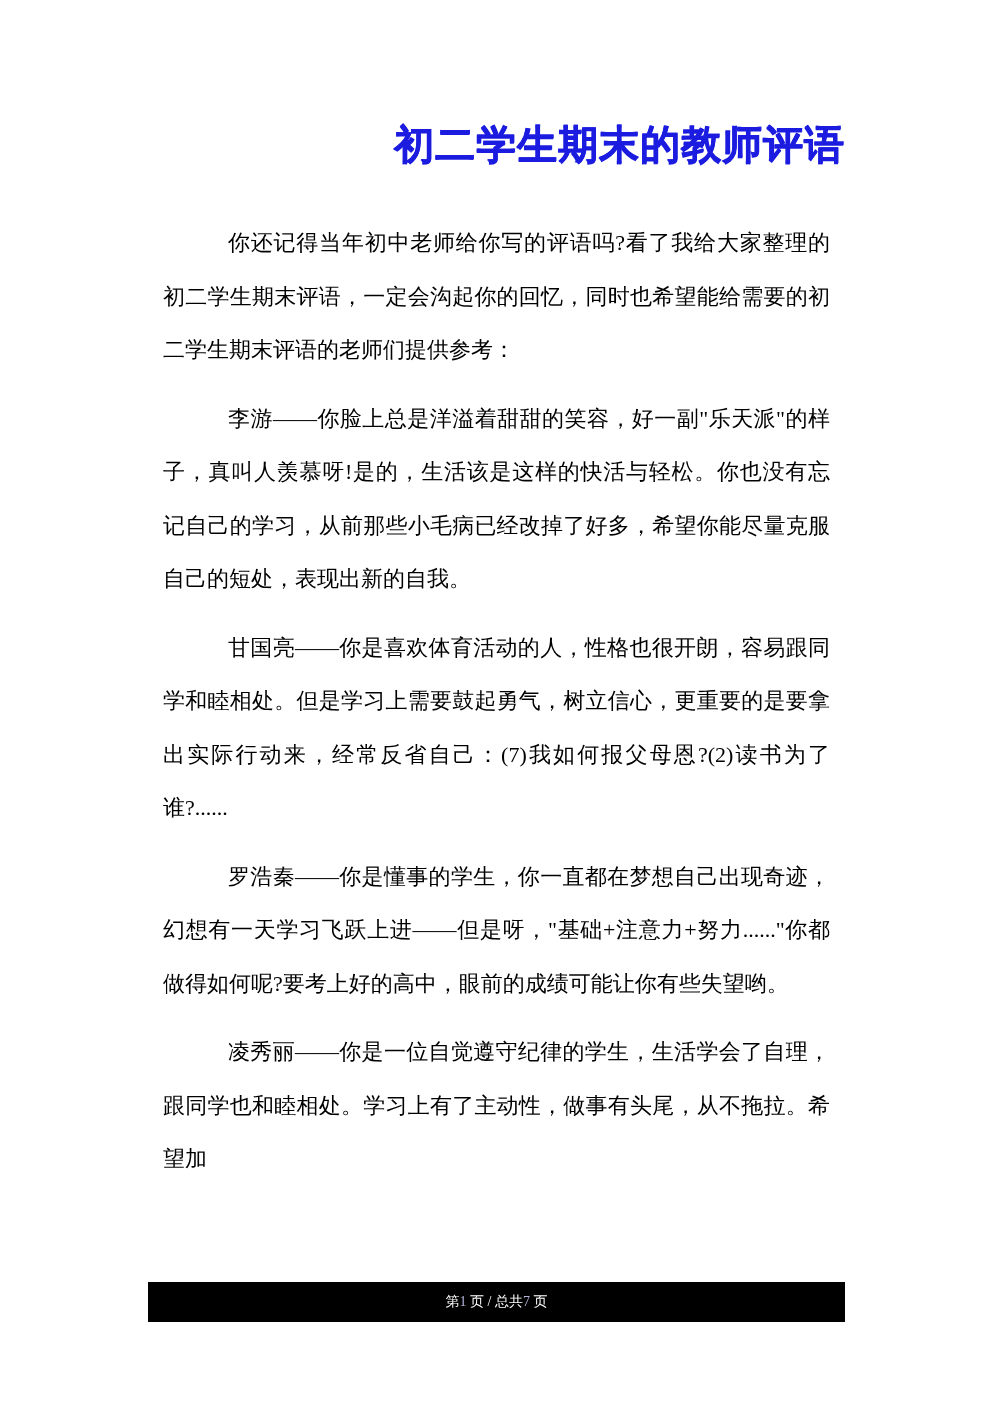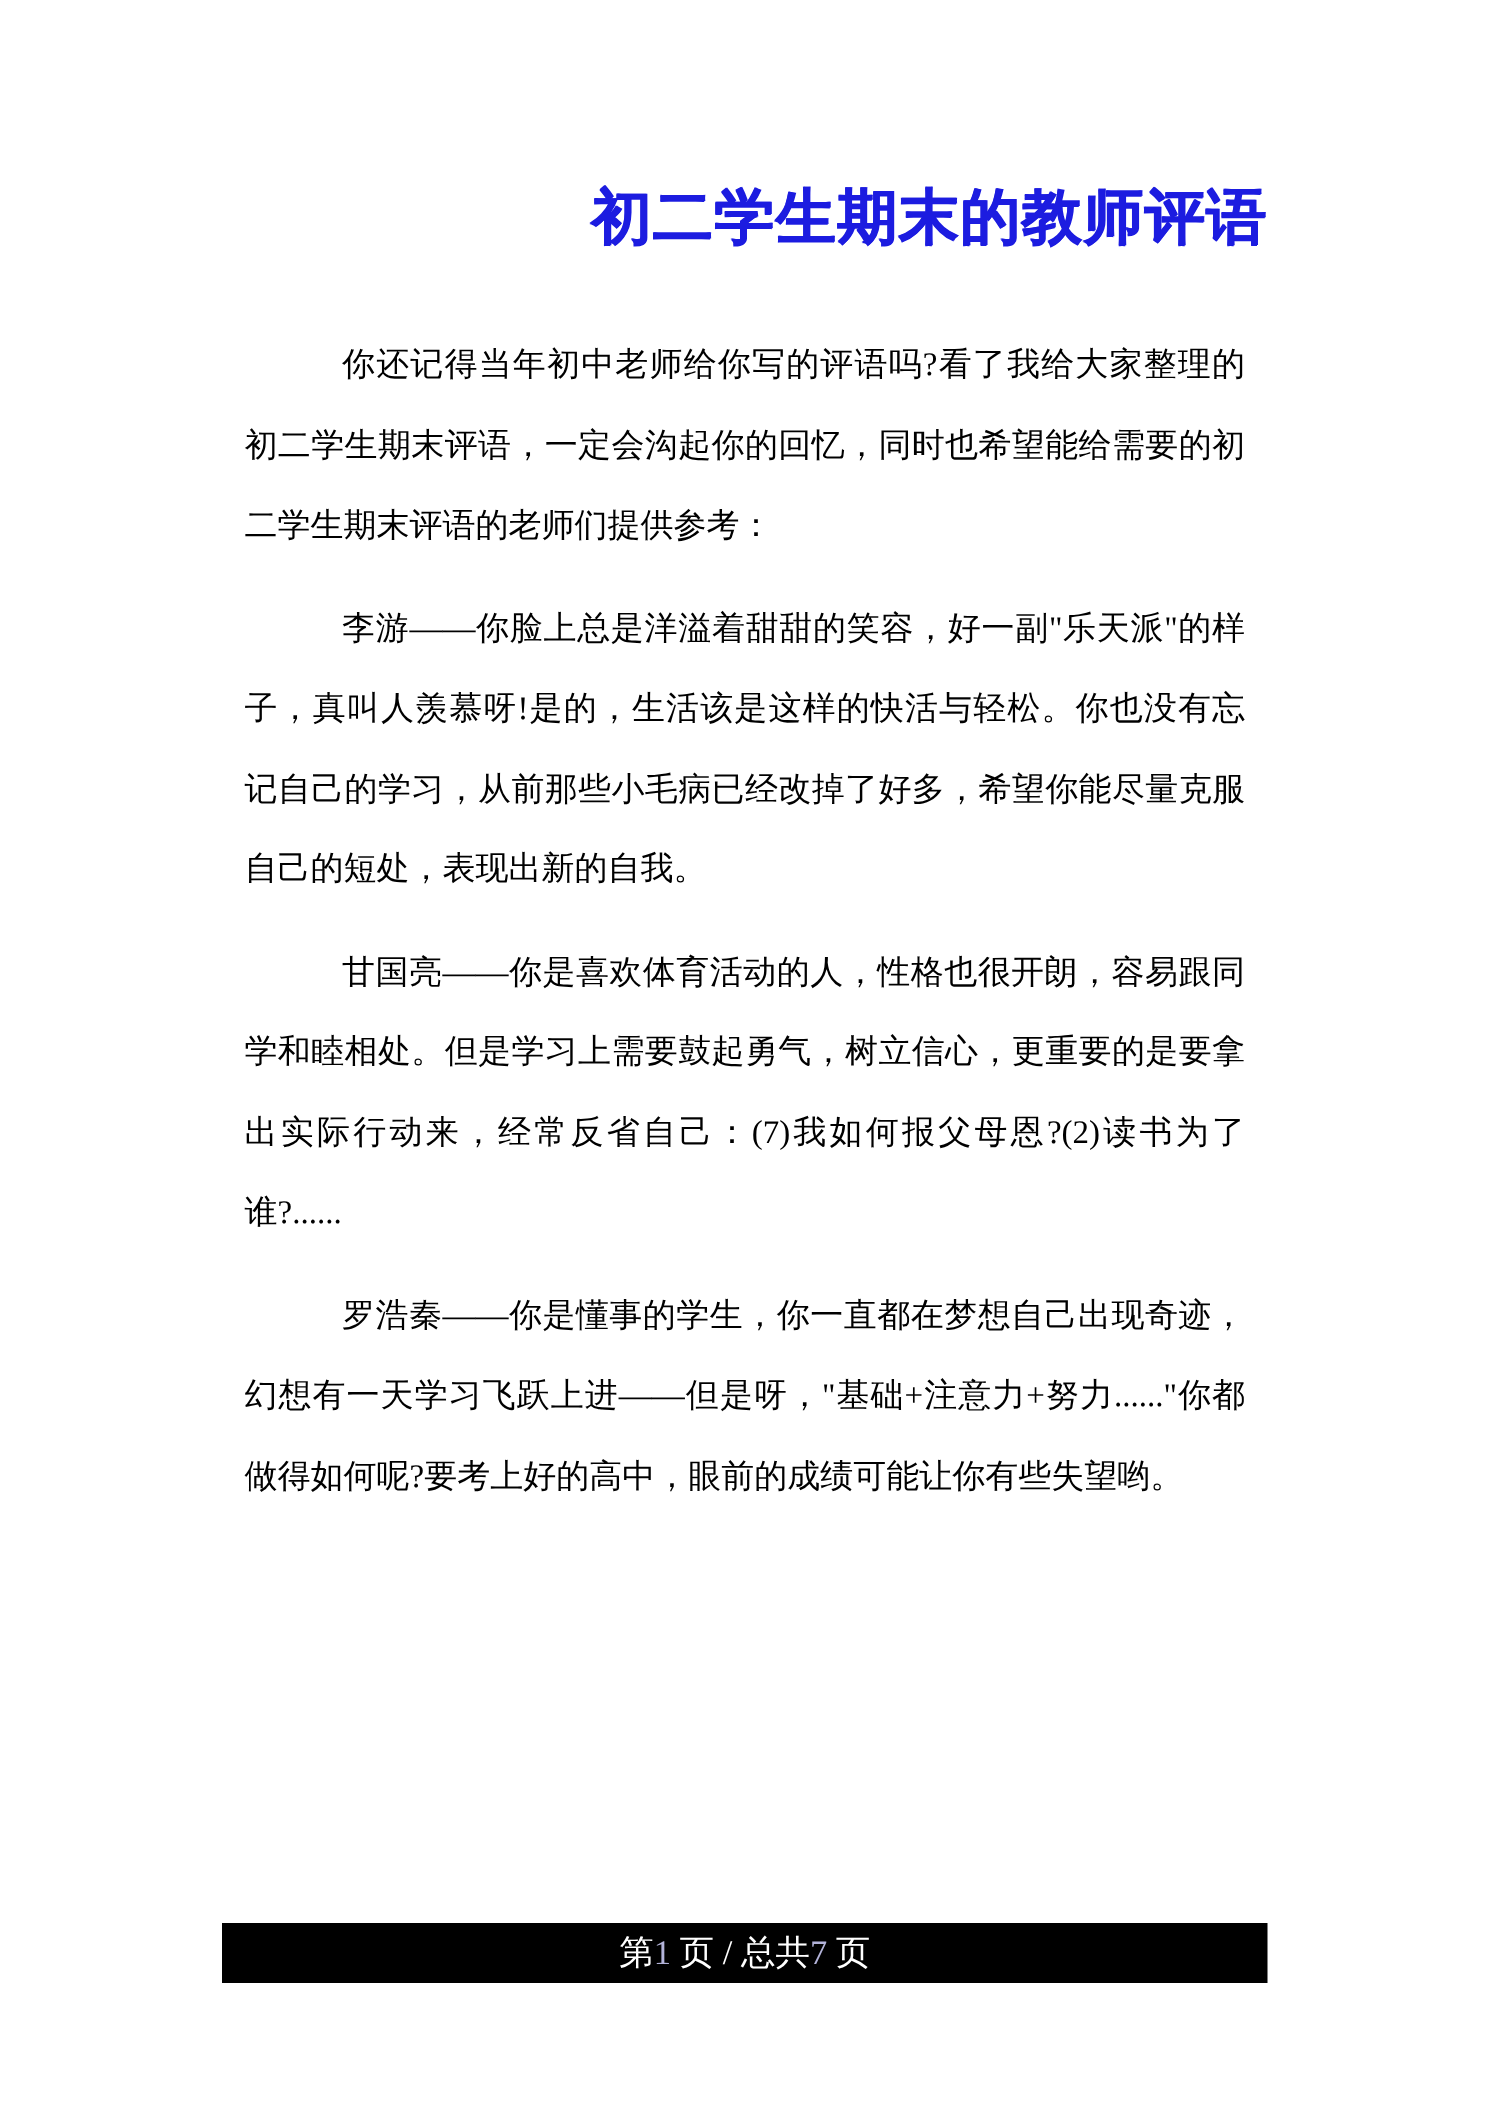--- a/index.html
+++ b/index.html
@@ -43,38 +43,39 @@
     text-indent: 65px;
   }
   .page-footer {
     position: absolute;
     left: 148px;
     top: 1282px;
     width: 697px;
     height: 40px;
     background: #000000;
     color: #ffffff;
-    font-size: 23px;
+    font-size: 14px;
     line-height: 40px;
     text-align: center;
     white-space: pre;
   }
   .page-footer .num {
     color: #b3b3d9;
   }
 </style>
 </head>
 <body>
 
 <div class="page">
 
   <h1 class="doc-title">初二学生期末的教师评语</h1>
 
   <div class="doc-body">
     <p>你还记得当年初中老师给你写的评语吗?看了我给大家整理的初二学生期末评语，一定会沟起你的回忆，同时也希望能给需要的初二学生期末评语的老师们提供参考：</p>
     <p>李游——你脸上总是洋溢着甜甜的笑容，好一副"乐天派"的样子，真叫人羡慕呀!是的，生活该是这样的快活与轻松。你也没有忘记自己的学习，从前那些小毛病已经改掉了好多，希望你能尽量克服自己的短处，表现出新的自我。</p>
     <p>甘国亮——你是喜欢体育活动的人，性格也很开朗，容易跟同学和睦相处。但是学习上需要鼓起勇气，树立信心，更重要的是要拿出实际行动来，经常反省自己：(7)我如何报父母恩?(2)读书为了谁?......</p>
     <p>罗浩秦——你是懂事的学生，你一直都在梦想自己出现奇迹，幻想有一天学习飞跃上进——但是呀，"基础+注意力+努力......"你都做得如何呢?要考上好的高中，眼前的成绩可能让你有些失望哟。</p>
+    <p>凌秀丽——你是一位自觉遵守纪律的学生，生活学会了自理，跟同学也和睦相处。学习上有了主动性，做事有头尾，从不拖拉。希望加</p>
   </div>
 
   <div class="page-footer"><span>第</span><span class="num">1</span><span> 页 / 总共</span><span class="num">7</span><span> 页</span></div>
 
 </div>
 
 </body></html>

